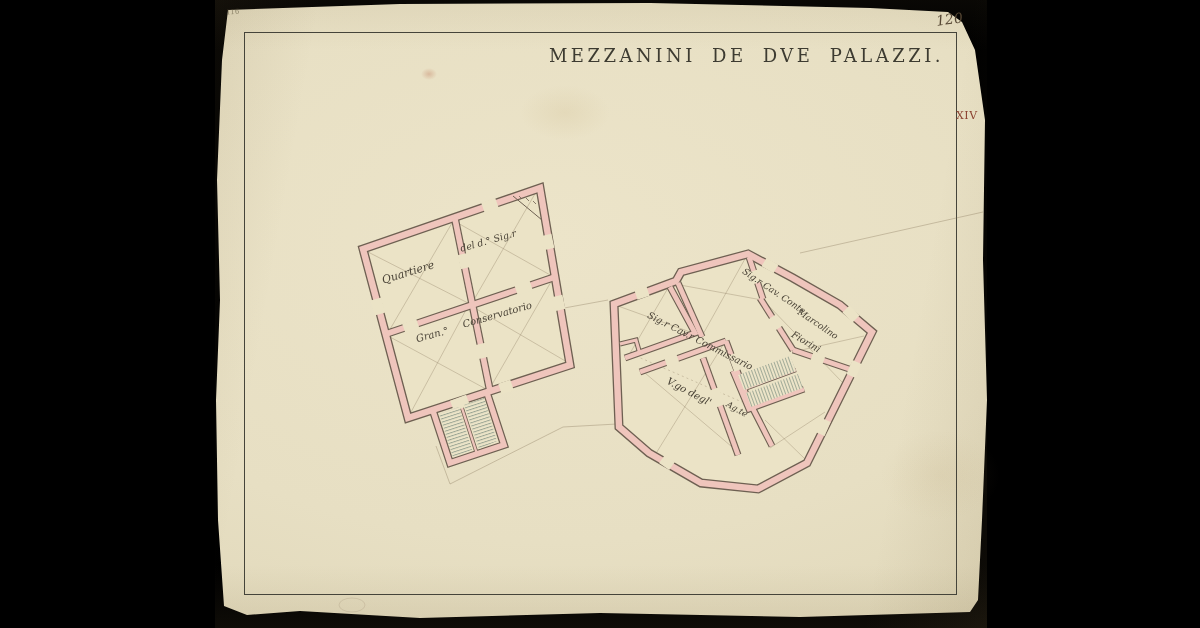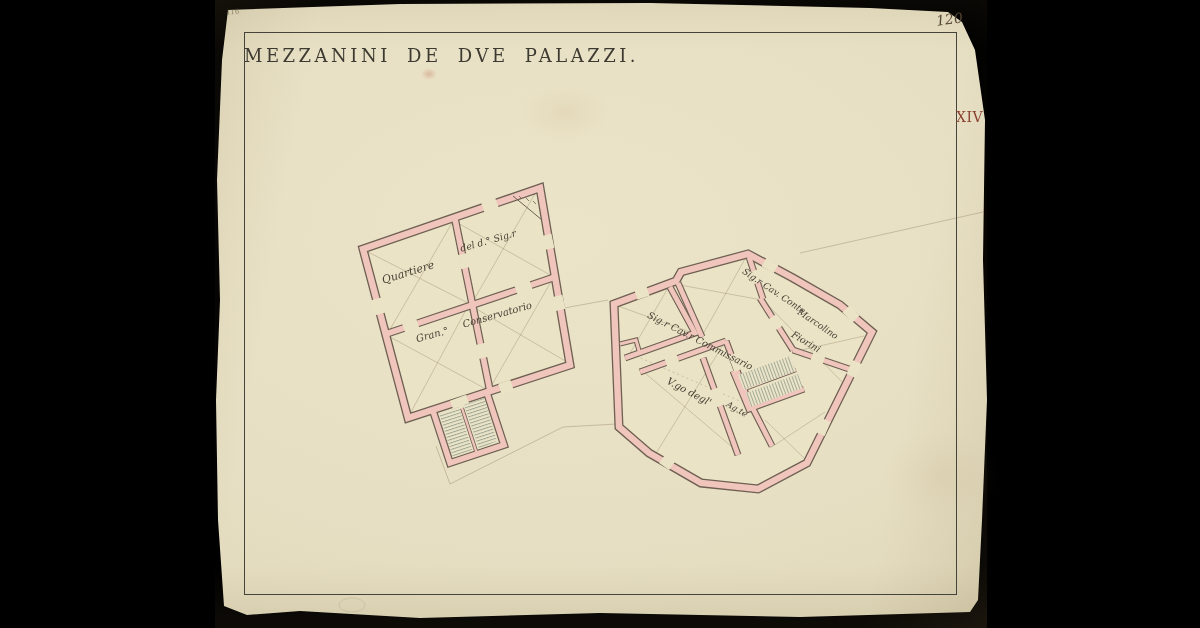--- a/index.html
+++ b/index.html
@@ -11,26 +11,26 @@
       228px 10px,400px 4px,650px 3px,870px 8px,948px 12px,
       962px 22px,975px 50px,985px 120px,983px 260px,987px 400px,982px 520px,978px 600px,970px 612px,
       800px 617px,600px 613px,420px 618px,300px 611px,247px 615px,
       224px 606px,218px 520px,216px 400px,220px 300px,217px 180px,222px 60px);
   }
   .paper-shade{position:absolute;left:215px;top:0;width:772px;height:628px;pointer-events:none;
     background:linear-gradient(100deg, rgba(120,100,60,.10), rgba(0,0,0,0) 12%, rgba(0,0,0,0) 86%, rgba(120,100,60,.12)),
                linear-gradient(rgba(120,100,60,.08), rgba(0,0,0,0) 8%, rgba(0,0,0,0) 90%, rgba(120,100,60,.12));}
   .frame{position:absolute;left:244px;top:32px;width:711px;height:561px;
     border:1.6px solid #45443a;}
-  .title{position:absolute;left:244px;top:45px;width:700px;text-align:left;
+  .title{position:absolute;left:244px;top:45px;width:700px;text-align:right;
     font-size:18px;letter-spacing:3.5px;word-spacing:7px;color:#3d3b31;}
   .page-number{position:absolute;left:936px;top:10px;width:44px;
     font-style:italic;font-size:14px;color:#564734;transform:rotate(-7deg);}
   .plate{position:absolute;left:956px;top:109px;width:34px;
-    font-size:14px;color:#8b4230;letter-spacing:.5px;}
+    font-size:11px;color:#8b4230;letter-spacing:.5px;}
   .corner-mark{position:absolute;left:226px;top:8px;font-size:7px;color:rgba(82,72,50,.55);
     transform:rotate(-4deg);}
   .stain{position:absolute;border-radius:50%;pointer-events:none;}
   .stain-a{left:520px;top:85px;width:90px;height:55px;
     background:radial-gradient(closest-side, rgba(190,165,110,.14), rgba(190,165,110,0));}
   .stain-b{left:421px;top:68px;width:16px;height:12px;
     background:radial-gradient(closest-side, rgba(175,85,55,.28), rgba(175,85,55,0));}
   .stain-c{left:880px;top:430px;width:120px;height:90px;
     background:radial-gradient(closest-side, rgba(180,155,105,.10), rgba(180,155,105,0));}
   svg{position:absolute;left:0;top:0;}

